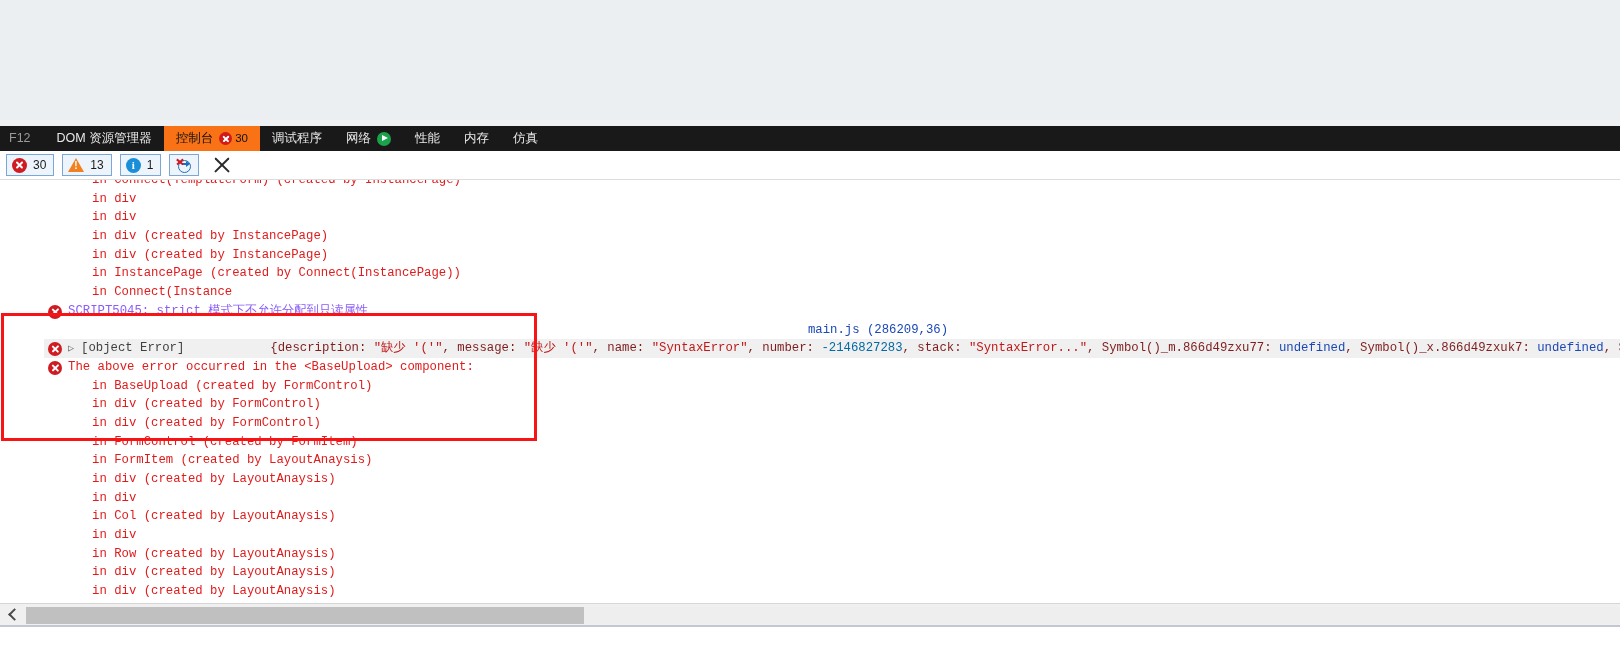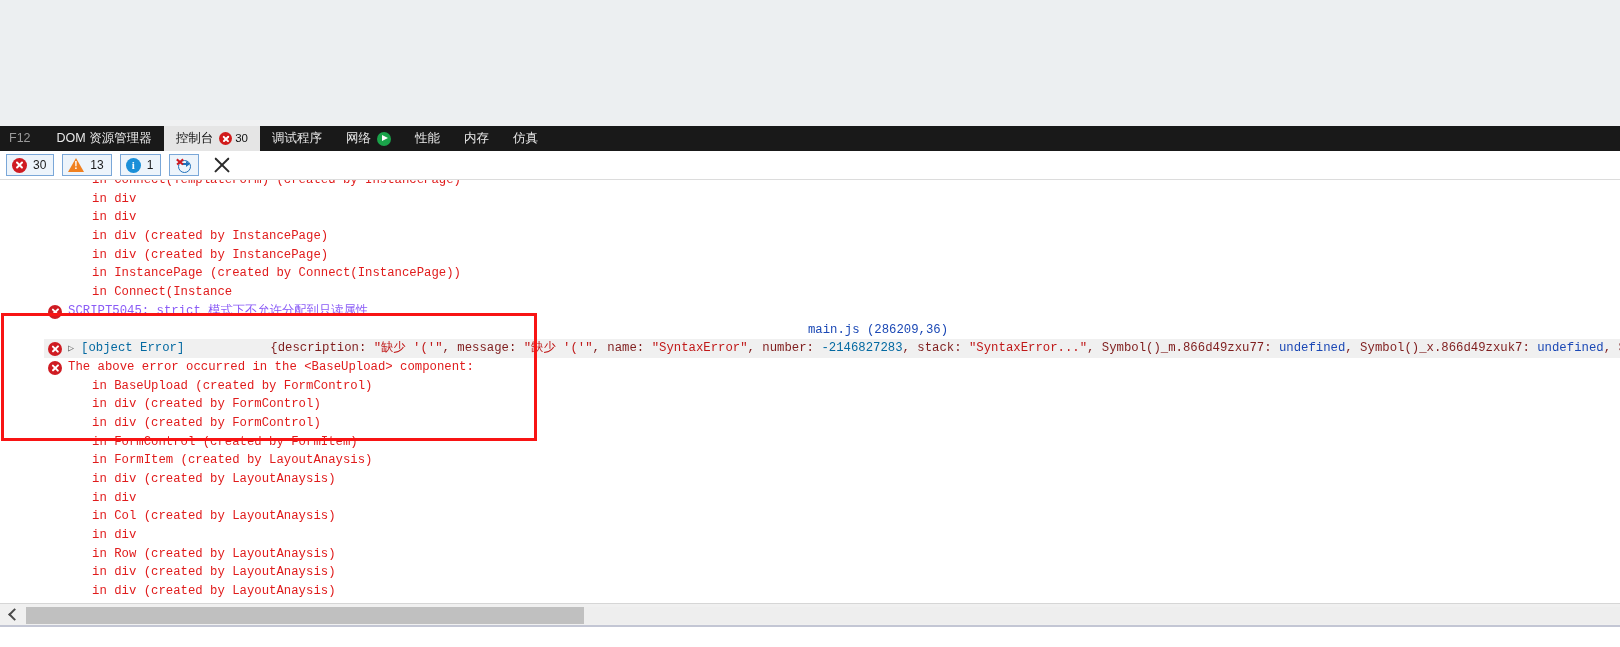--- a/index.html
+++ b/index.html
@@ -39,21 +39,21 @@
   .tab {
     display: flex; align-items: center;
     padding: 0 12px;
     color: #e8e8e8;
     white-space: nowrap;
     cursor: default;
     line-height: 25px;
   }
   .tab.f12 { color: #9a9a9a; padding-left: 9px; padding-right: 14px; }
   .tab.active {
-    background: #e5e5e5;
+    background: #f97316;
     color: #111111;
   }
   .tab .tab-badge-count {
     font-size: 11.5px;
     margin-left: 2px;
   }
   .icon-err-sm {
     display: inline-block;
     width: 13px; height: 13px;
     border-radius: 50%;
@@ -222,21 +222,21 @@
   }
   .c-row .row-ico::before { transform: rotate(45deg); }
   .c-row .row-ico::after  { transform: rotate(-45deg); }
 
   .c-row.titleblue { color: #8b5cf6; }
   .c-row.src       { color: #1b48b5; padding-left: 48px; text-align: center; }
   .tri {
     display: inline-block; margin-right: 7px;
     color: #5a5a5a; font-size: 10px;
   }
-  .obj-label { color: #0369a1; }
+  .obj-label { color: #404040; }
   .gap { display: inline-block; width: 86px; }
   .k  { color: #7f1d1d; }
   .v-str { color: #c01818; }
   .v-num { color: #0369a1; text-align: center; }
   .v-undef { color: #1b48b5; }
 
   
   .annot-box {
     position: absolute;
     left: 1px; top: 313px;

